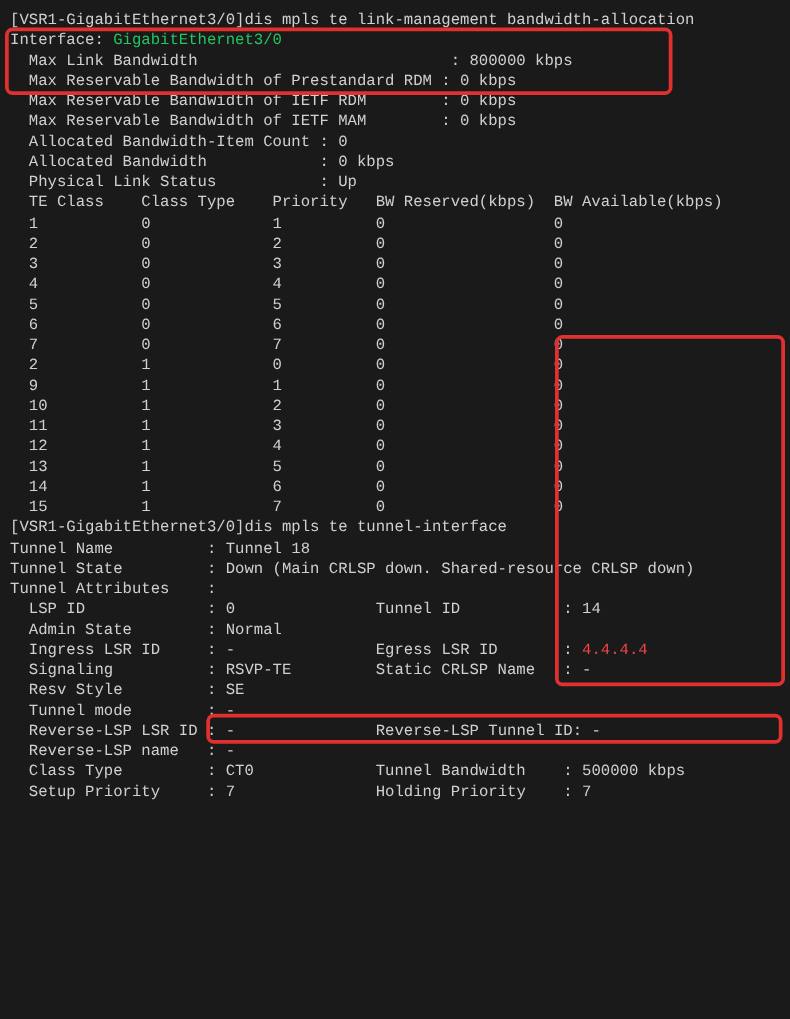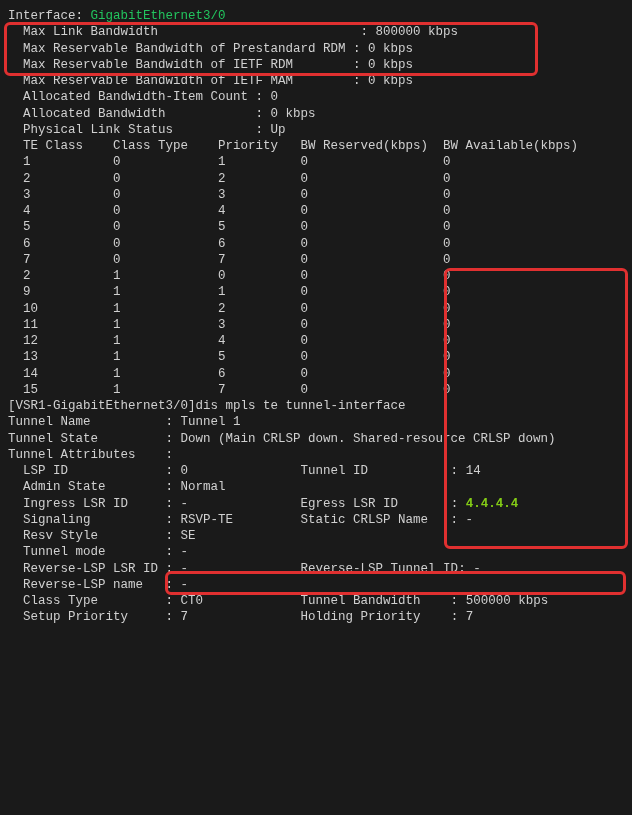--- a/index.html
+++ b/index.html
@@ -7,33 +7,34 @@
     padding: 8px;
     background: #1a1a1a;
     color: #d0d0d0;
     font-family: "Consolas", "Courier New", monospace;
     font-size: 12.5px;
     line-height: 1.3;
     width: 616px;
     position: relative;
   }
   .line { white-space: pre; }
-  .hl-purple { color: #84cc16; font-weight: bold; }
+  .hl-purple { color: #ef4444; }
   .hl-teal { color: #22c55e; }
   .redbox {
     position: absolute;
     border: 3px solid #e03030;
     border-radius: 6px;
     pointer-events: none;
   }
 </style>
 </head>
 <body>
 
 <div>
+<div class="line"><span>[VSR1-GigabitEthernet3/0]</span><span>dis mpls te link-management bandwidth-allocation</span></div>
 <div class="line"><span>Interface: </span><span class="hl-teal">GigabitEthernet3/0</span></div>
 <div class="line"><span>  Max Link Bandwidth</span><span>                           : </span><span>800000 kbps</span></div>
 <div class="line"><span>  Max Reservable Bandwidth of Prestandard RDM</span><span> : </span><span>0 kbps</span></div>
 <div class="line"><span>  Max Reservable Bandwidth of IETF RDM</span><span>        : </span><span>0 kbps</span></div>
 <div class="line"><span>  Max Reservable Bandwidth of IETF MAM</span><span>        : </span><span>0 kbps</span></div>
 <div class="line"><span>  Allocated Bandwidth-Item Count</span><span> : </span><span>0</span></div>
 <div class="line"><span>  Allocated Bandwidth</span><span>            : </span><span>0 kbps</span></div>
 <div class="line"><span>  Physical Link Status</span><span>           : </span><span>Up</span></div>
 <div class="line">  TE Class    Class Type    Priority   BW Reserved(kbps)  BW Available(kbps)</div>
 <div id="te-body">
@@ -47,21 +48,21 @@
       <div class="line">  2           1             0          0                  0</div>
       <div class="line">  9           1             1          0                  0</div>
       <div class="line">  10          1             2          0                  0</div>
       <div class="line">  11          1             3          0                  0</div>
       <div class="line">  12          1             4          0                  0</div>
       <div class="line">  13          1             5          0                  0</div>
       <div class="line">  14          1             6          0                  0</div>
       <div class="line">  15          1             7          0                  0</div>
     </div>
 <div class="line"><span>[VSR1-GigabitEthernet3/0]</span><span>dis mpls te tunnel-interface</span></div>
-<div class="line"><span>Tunnel Name</span><span>          : </span><span>Tunnel 1</span></div>
+<div class="line"><span>Tunnel Name</span><span>          : </span><span>Tunnel 18</span></div>
 <div class="line"><span>Tunnel State</span><span>         : </span><span>Down (Main CRLSP down. Shared-resource CRLSP down)</span></div>
 <div class="line"><span>Tunnel Attributes</span><span>    :</span></div>
 <div class="line"><span>  LSP ID</span><span>             : </span><span>0</span><span>               </span><span>Tunnel ID</span><span>           : </span><span>14</span></div>
 <div class="line"><span>  Admin State</span><span>        : </span><span>Normal</span></div>
 <div class="line"><span>  Ingress LSR ID</span><span>     : </span><span>-</span><span>               </span><span>Egress LSR ID</span><span>       : </span><span class="hl-purple">4.4.4.4</span></div>
 <div class="line"><span>  Signaling</span><span>          : </span><span>RSVP-TE</span><span>         </span><span>Static CRLSP Name</span><span>   : </span><span>-</span></div>
 <div class="line"><span>  Resv Style</span><span>         : </span><span>SE</span></div>
 <div class="line"><span>  Tunnel mode</span><span>        : </span><span>-</span></div>
 <div class="line"><span>  Reverse-LSP LSR ID</span><span> : </span><span>-</span><span>               </span><span>Reverse-LSP Tunnel ID</span><span>: </span><span>-</span></div>
 <div class="line"><span>  Reverse-LSP name</span><span>   : </span><span>-</span></div>

